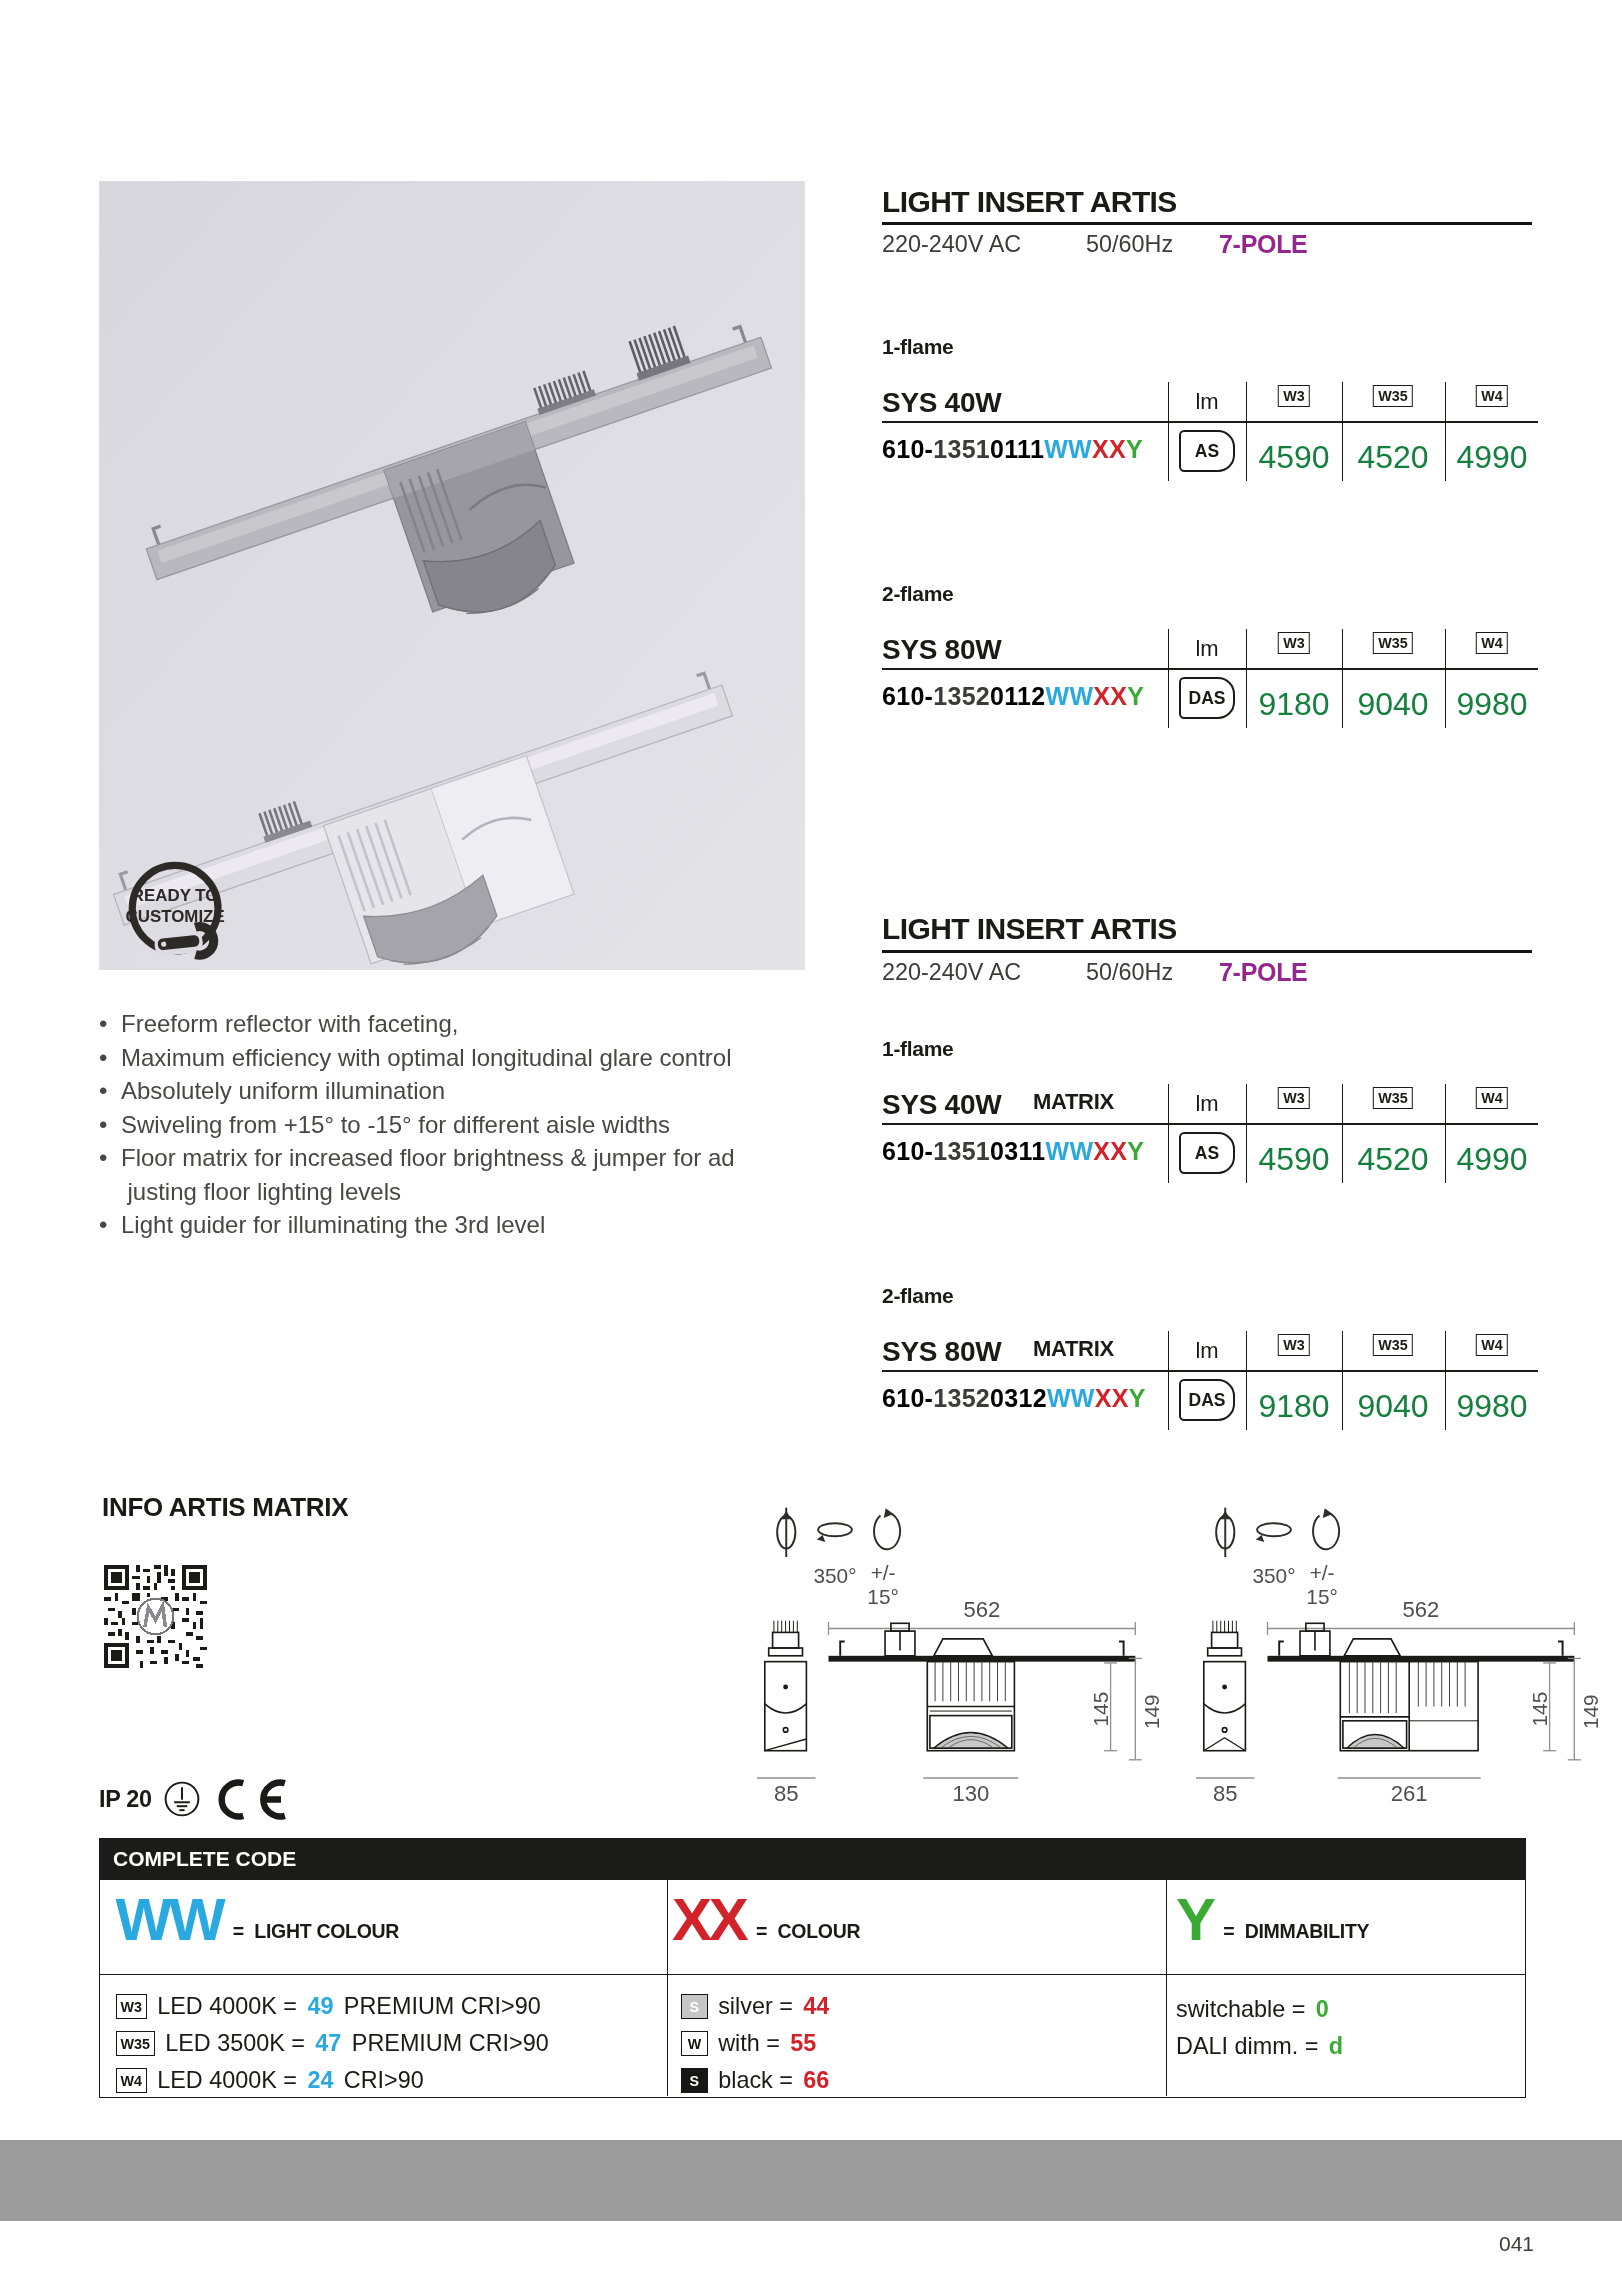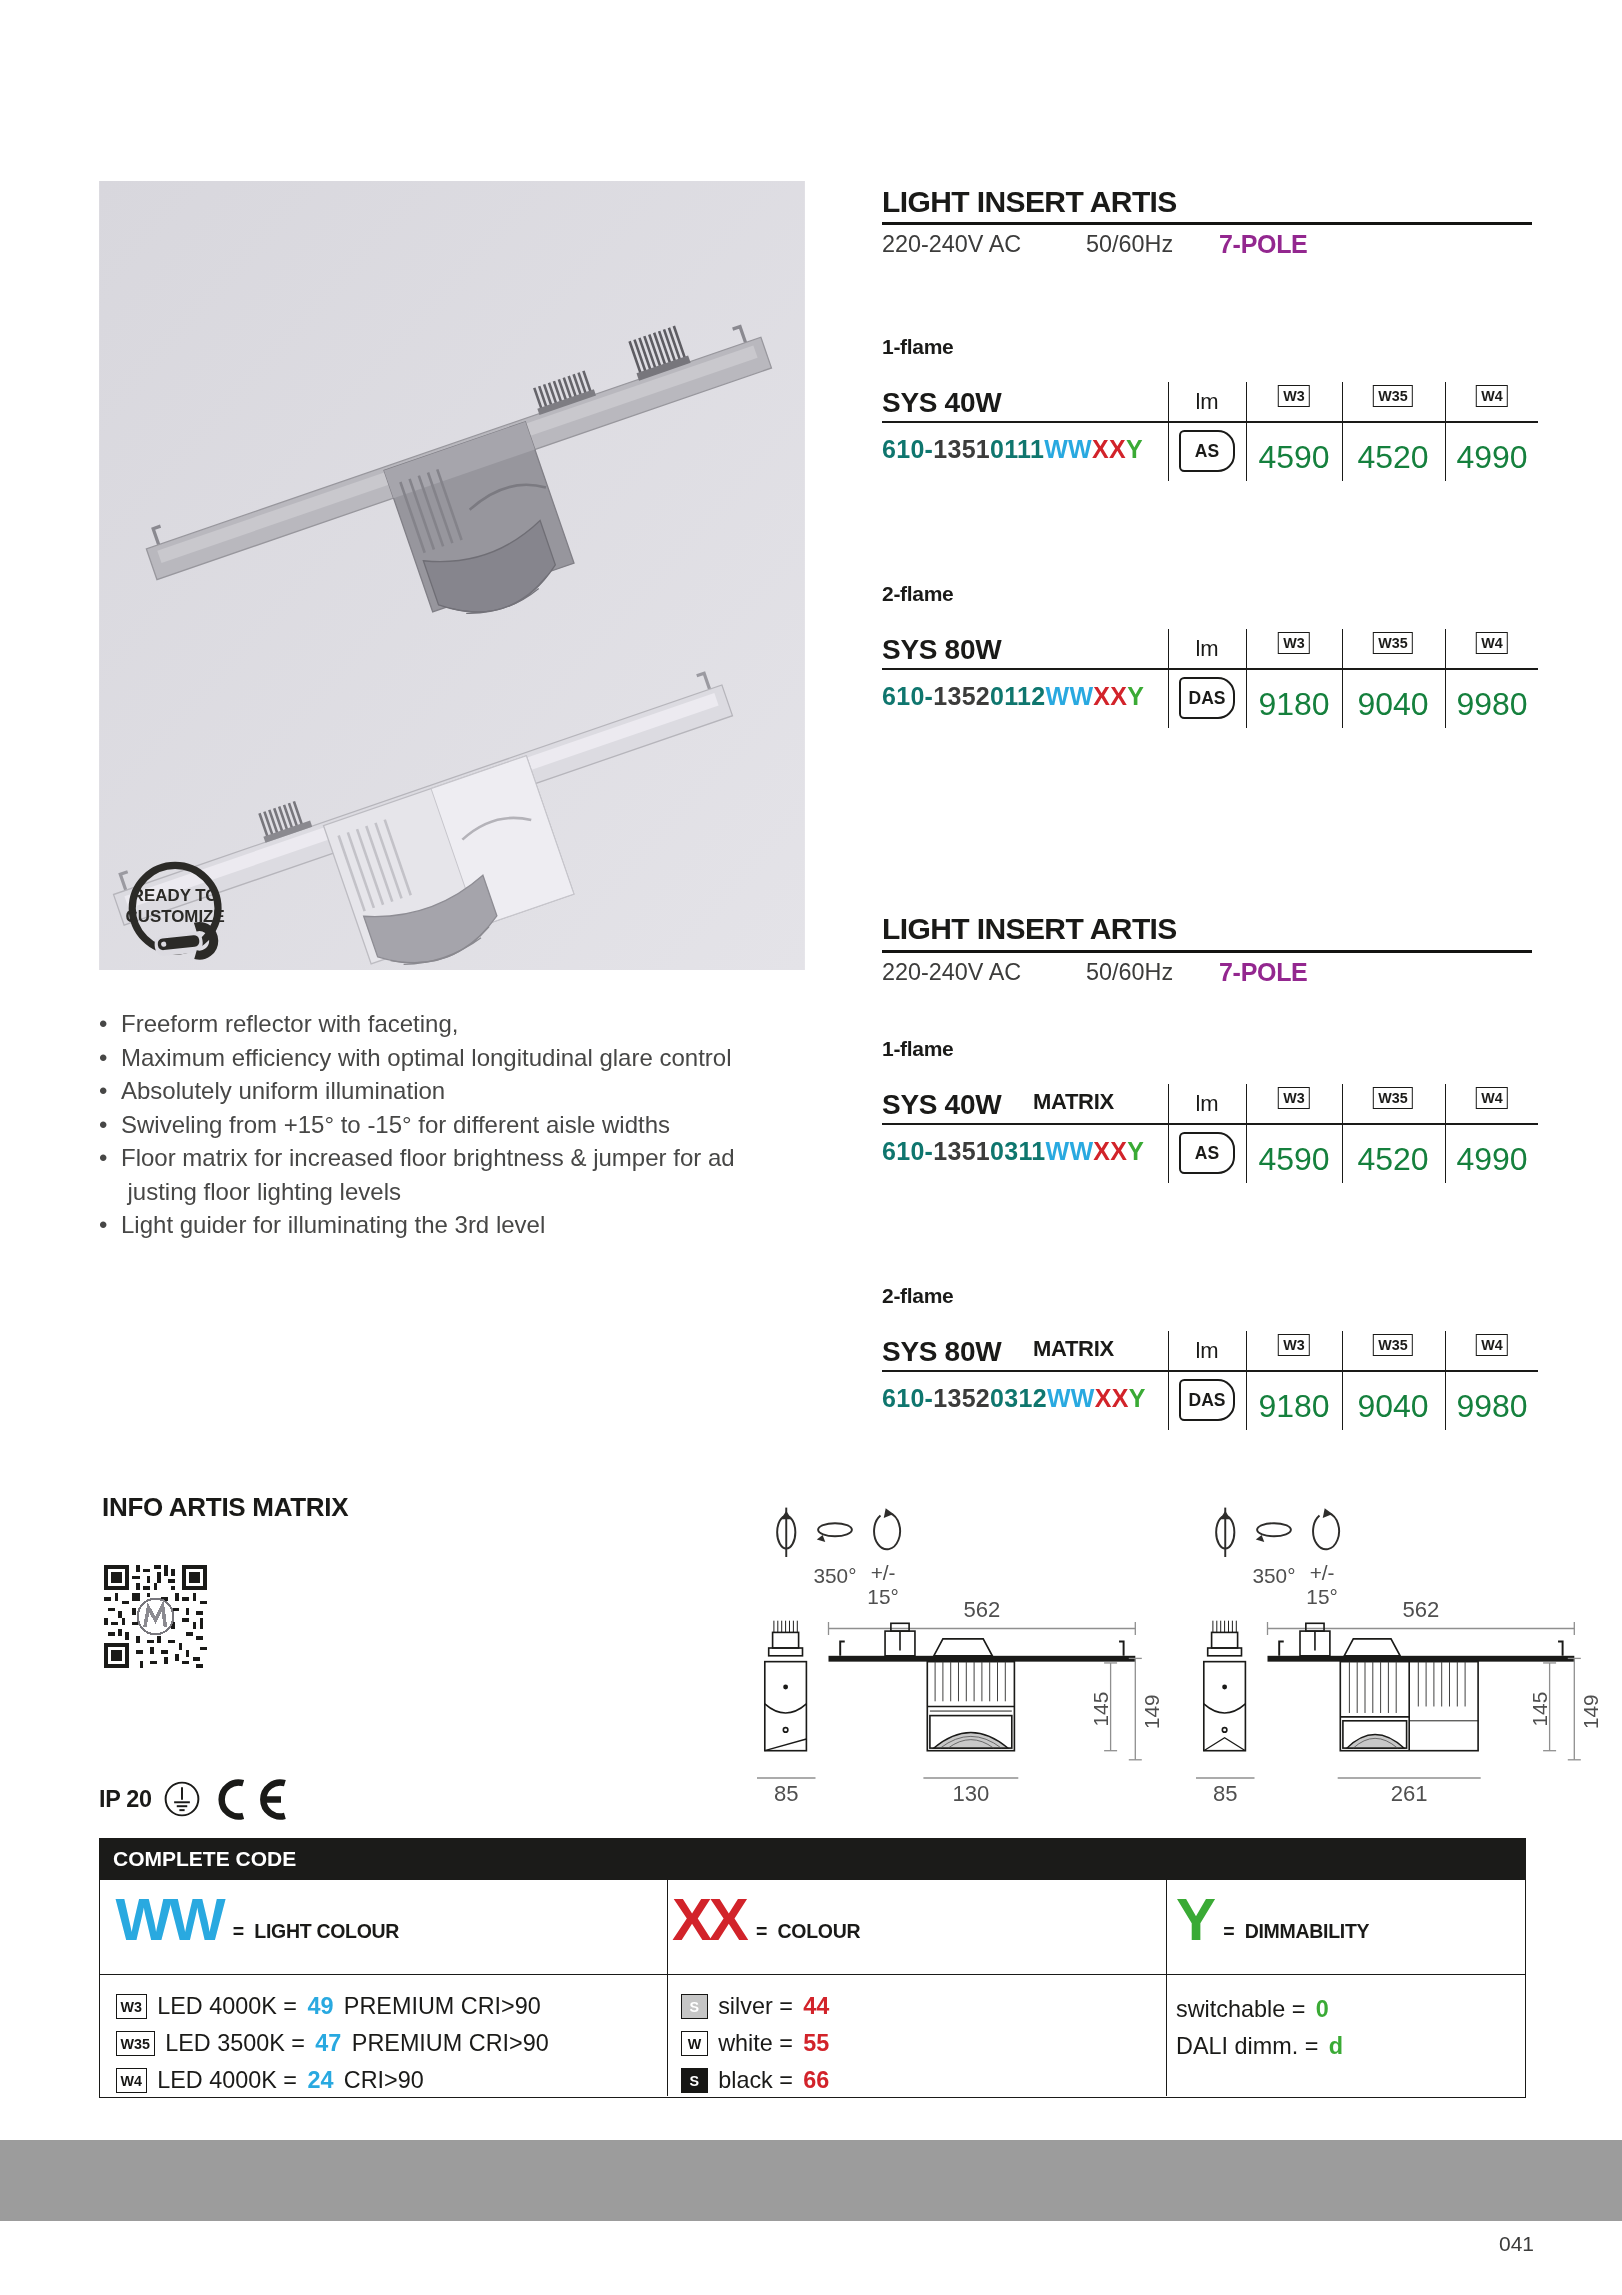--- a/index.html
+++ b/index.html
@@ -26,21 +26,21 @@
   
   .ptable{left:882px;width:656px;height:99px;}
   .vline{position:absolute;top:0;width:1.3px;height:99px;background:#1a1a18;}
   .hrule{position:absolute;top:39px;left:0;width:656px;height:1.9px;background:#1a1a18;}
   .pt-model{position:absolute;left:0;top:5.2px;font-size:28px;font-weight:bold;letter-spacing:-0.3px;}
   .pt-variant{position:absolute;left:151px;top:5.2px;font-size:22px;font-weight:bold;letter-spacing:-0.3px;}
   .pt-lm{position:absolute;left:325px;top:6.5px;transform:translateX(-50%);font-size:22px;}
   .wbox{position:absolute;top:2.6px;transform:translateX(-50%);border:1.9px solid #1a1a18;
         font-size:14.3px;font-weight:bold;padding:3.2px 4.5px;line-height:1;background:#fff;}
   .pt-code{position:absolute;left:0;top:53px;font-size:25px;letter-spacing:0.3px;white-space:nowrap;}
-  .c-b{font-weight:bold;color:#0f766e;}
+  .c-b{font-weight:bold;color:#000000;}
   .c-n{font-weight:bold;color:#3c3c3b;margin-top:28px;}
   .c-ww{font-weight:bold;color:#29a9e0;}
   .c-xx{font-weight:bold;color:#d2232a;}
   .c-y{font-weight:bold;color:#3aaa35;}
   .adapter{position:absolute;left:325px;top:48px;transform:translateX(-50%);width:56px;height:42px;
            border:2.6px solid #1a1a18;border-radius:5.2px 17px 17px 5.2px;display:flex;align-items:center;
            justify-content:center;font-size:17.5px;font-weight:bold;box-sizing:border-box;background:#fff;}
   .pt-val{position:absolute;top:57px;transform:translateX(-50%);font-size:32px;color:#15803d;}
 
   
@@ -548,21 +548,21 @@
       <span>CRI&gt;90</span>
     </div>
 
     <div class="cc-item" style="left:581px;top:155px">
       <span class="cc-box box-silver">S</span>
       <span>silver =</span>
       <span class="cc-val val-r">44</span>
     </div>
     <div class="cc-item" style="left:581px;top:192px">
       <span class="cc-box box-white">W</span>
-      <span>white =</span>
+      <span>with =</span>
       <span class="cc-val val-r">55</span>
     </div>
     <div class="cc-item" style="left:581px;top:229px">
       <span class="cc-box box-black">S</span>
       <span>black =</span>
       <span class="cc-val val-r">66</span>
     </div>
 
     <div class="cc-item" style="left:1076px;top:159px">
       <span>switchable =</span>

